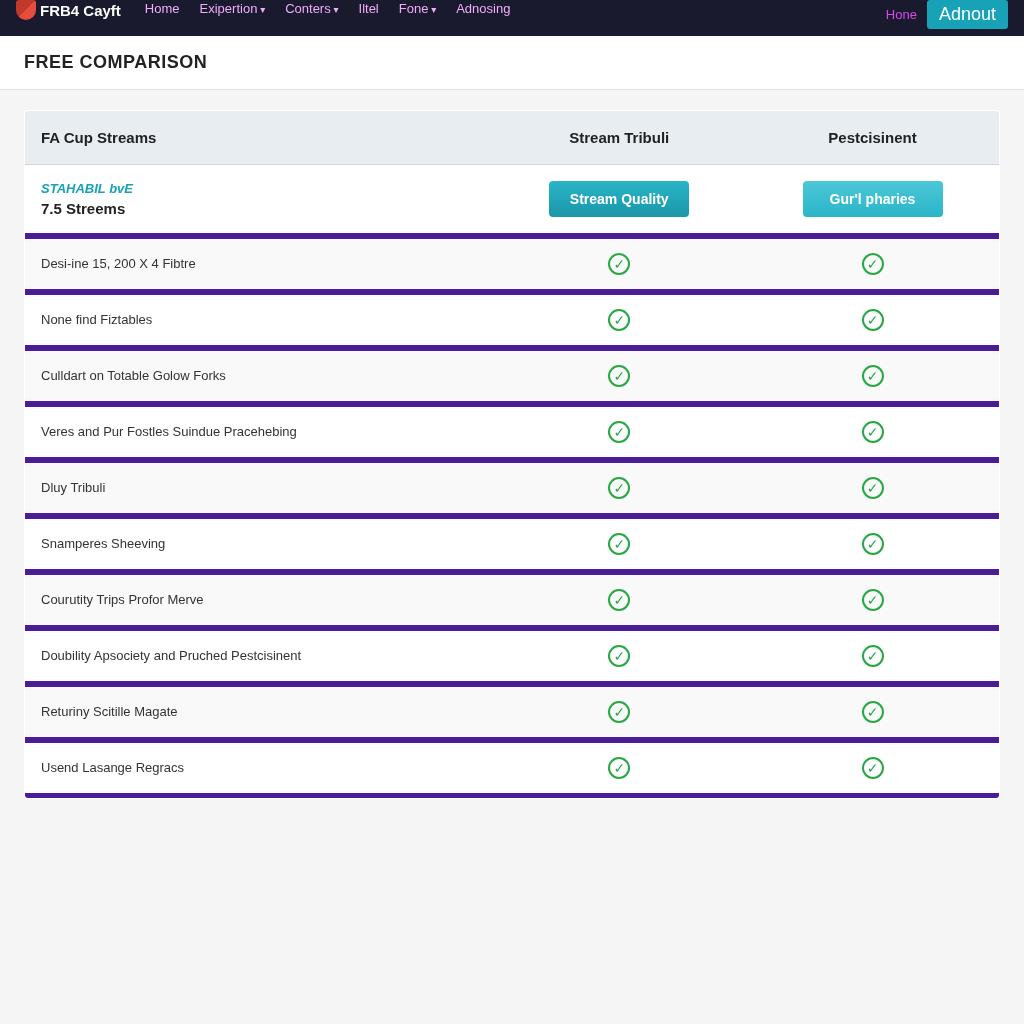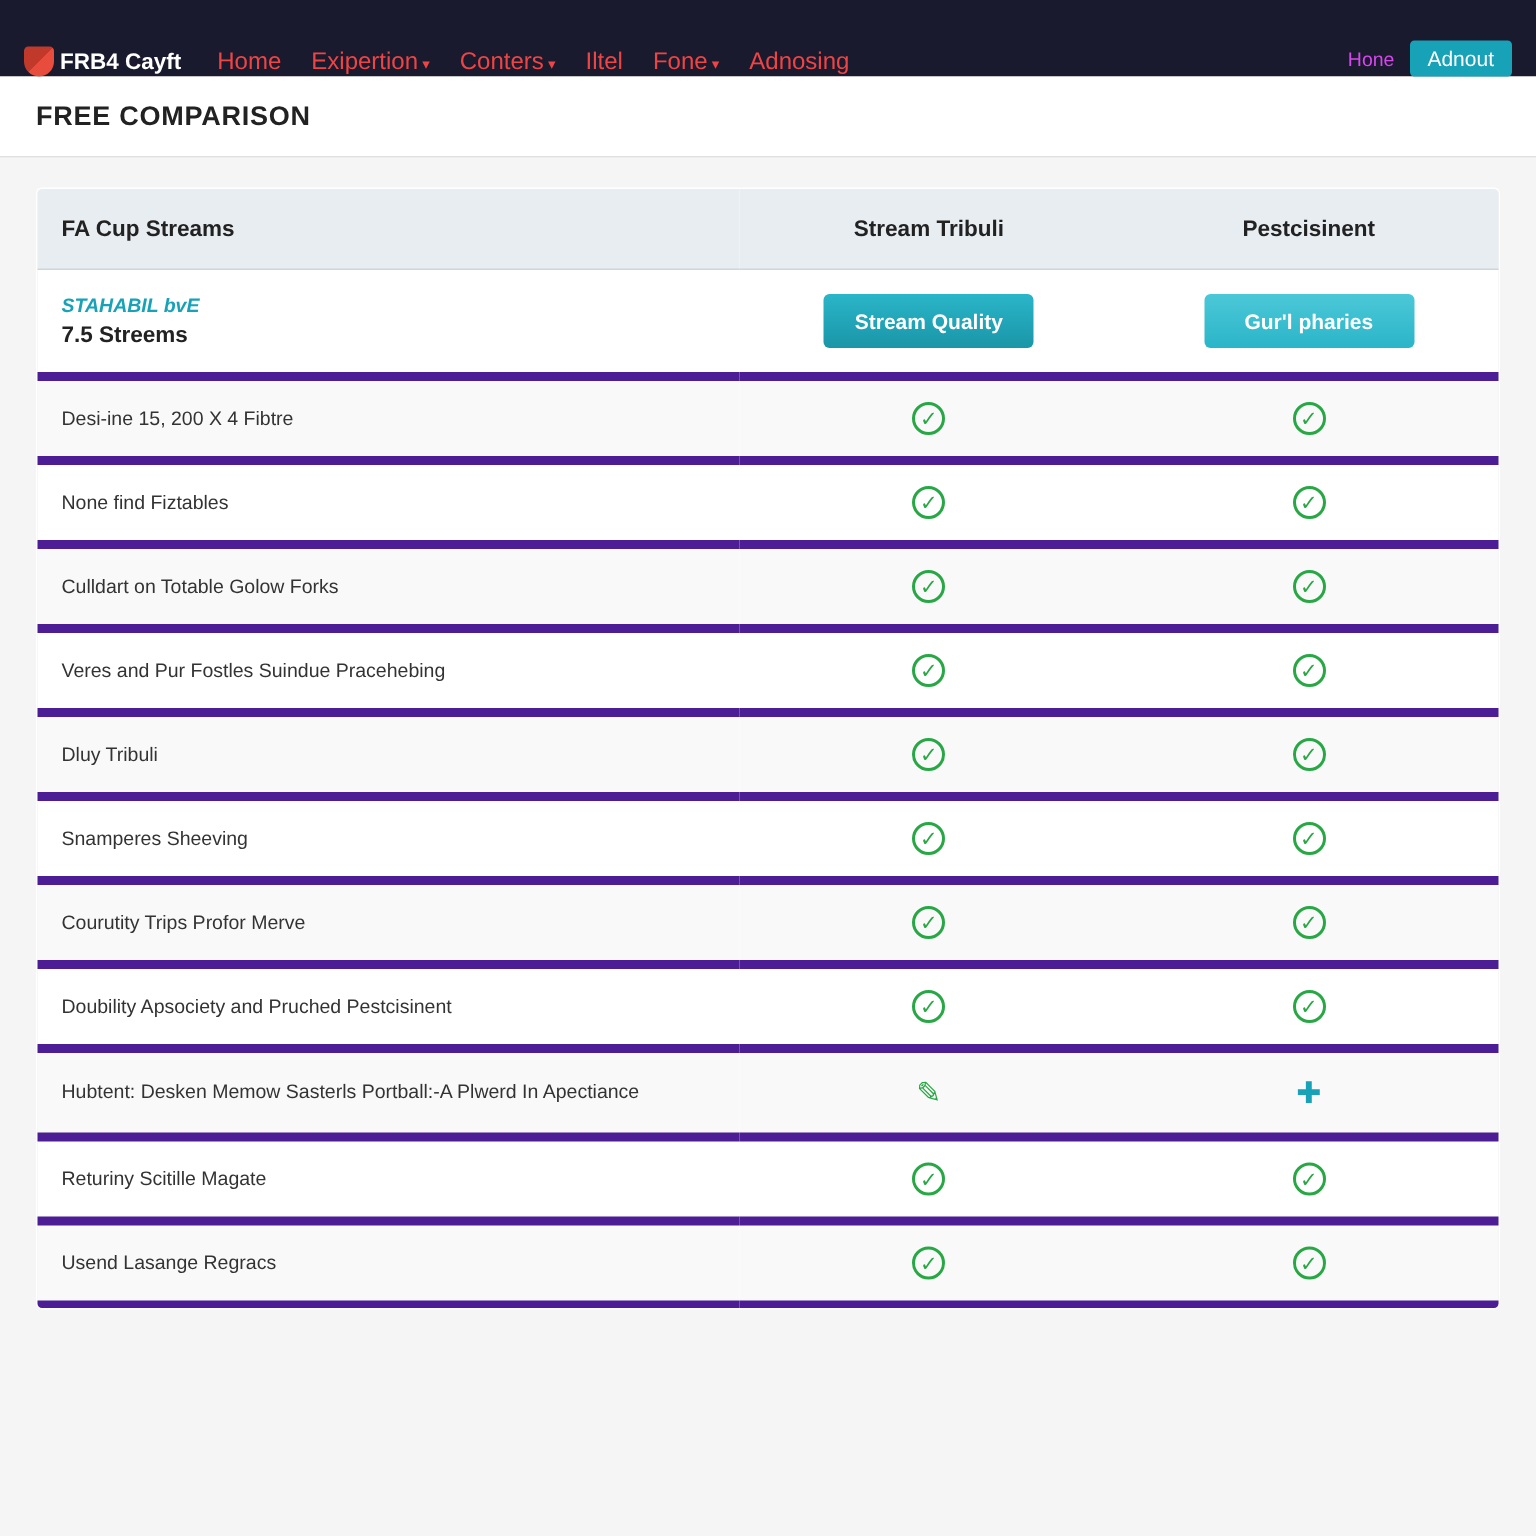--- a/index.html
+++ b/index.html
@@ -2,23 +2,23 @@
 <html><head>
   <meta charset="utf-8">
   <style>
     * { box-sizing: border-box; margin: 0; padding: 0; }
     body { font-family: Arial, sans-serif; font-size: 14px; background: #f5f5f5; color: #333; }
 
     
     .navbar {
       background: #1a1a2e;
       display: flex;
-      align-items: flex-end;
+      align-items: flex-start;
       padding: 0 16px;
-      height: 51px;
+      height: 36px;
     }
     .navbar-brand {
       color: #fff;
       font-weight: bold;
       font-size: 15px;
       margin-right: 24px;
       display: flex;
       align-items: center;
       gap: 4px;
     }
@@ -28,41 +28,41 @@
       border-radius: 3px 3px 50% 50%;
       display: inline-block;
     }
     .nav-items {
       display: flex;
       gap: 20px;
       list-style: none;
       flex: 1;
     }
     .nav-items li a {
-      color: #ef4444;
+      color: #f0abfc;
       text-decoration: none;
-      font-size: 16px;
+      font-size: 13px;
     }
     .nav-right {
       display: flex;
       align-items: center;
       gap: 10px;
     }
     .nav-right a {
       color: #d946ef;
       text-decoration: none;
       font-size: 13px;
     }
     .btn-adnout {
       background: #17a2b8;
       color: #fff;
       border: none;
       padding: 4px 12px;
       border-radius: 3px;
-      font-size: 14px;
+      font-size: 18px;
       cursor: pointer;
     }
     .nav-dropdown::after { content: ' ▾'; font-size: 10px; }
 
     
     .page-header {
       background: #fff;
       padding: 16px 24px;
       border-bottom: 1px solid #e0e0e0;
     }
@@ -274,25 +274,20 @@
           <td class="feature-cell">Courutity Trips Profor Merve</td>
           <td class="check-cell"><span class="check-icon" style="display: inline-block; width: 22px; height: 22px; border-radius: 50%; border: 2px solid rgb(40, 167, 69); color: rgb(40, 167, 69); font-size: 14px; line-height: 18px; text-align: center;">✓</span></td>
           <td class="check-cell"><span class="check-icon" style="display: inline-block; width: 22px; height: 22px; border-radius: 50%; border: 2px solid rgb(40, 167, 69); color: rgb(40, 167, 69); font-size: 14px; line-height: 18px; text-align: center;">✓</span></td>
         </tr>
         <tr>
           <td class="feature-cell">Doubility Apsociety and Pruched Pestcisinent</td>
           <td class="check-cell"><span class="check-icon" style="display: inline-block; width: 22px; height: 22px; border-radius: 50%; border: 2px solid rgb(40, 167, 69); color: rgb(40, 167, 69); font-size: 14px; line-height: 18px; text-align: center;">✓</span></td>
           <td class="check-cell"><span class="check-icon" style="display: inline-block; width: 22px; height: 22px; border-radius: 50%; border: 2px solid rgb(40, 167, 69); color: rgb(40, 167, 69); font-size: 14px; line-height: 18px; text-align: center;">✓</span></td>
         </tr>
         <tr>
-          <td class="feature-cell">Hubtent: Desken Memow Sasterls Portball:-A Plwerd In Apectiance</td>
-          <td class="check-cell"><span class="check-icon-pencil" style="color: rgb(40, 167, 69); font-size: 20px;">✎</span></td>
-          <td class="check-cell"><span class="check-icon-cross" style="color: rgb(23, 162, 184); font-size: 20px;">✚</span></td>
-        </tr>
-        <tr>
           <td class="feature-cell">Returiny Scitille Magate</td>
           <td class="check-cell"><span class="check-icon" style="display: inline-block; width: 22px; height: 22px; border-radius: 50%; border: 2px solid rgb(40, 167, 69); color: rgb(40, 167, 69); font-size: 14px; line-height: 18px; text-align: center;">✓</span></td>
           <td class="check-cell"><span class="check-icon" style="display: inline-block; width: 22px; height: 22px; border-radius: 50%; border: 2px solid rgb(40, 167, 69); color: rgb(40, 167, 69); font-size: 14px; line-height: 18px; text-align: center;">✓</span></td>
         </tr>
         <tr>
           <td class="feature-cell">Usend Lasange Regracs</td>
           <td class="check-cell"><span class="check-icon" style="display: inline-block; width: 22px; height: 22px; border-radius: 50%; border: 2px solid rgb(40, 167, 69); color: rgb(40, 167, 69); font-size: 14px; line-height: 18px; text-align: center;">✓</span></td>
           <td class="check-cell"><span class="check-icon" style="display: inline-block; width: 22px; height: 22px; border-radius: 50%; border: 2px solid rgb(40, 167, 69); color: rgb(40, 167, 69); font-size: 14px; line-height: 18px; text-align: center;">✓</span></td>
         </tr>
       </tbody>

